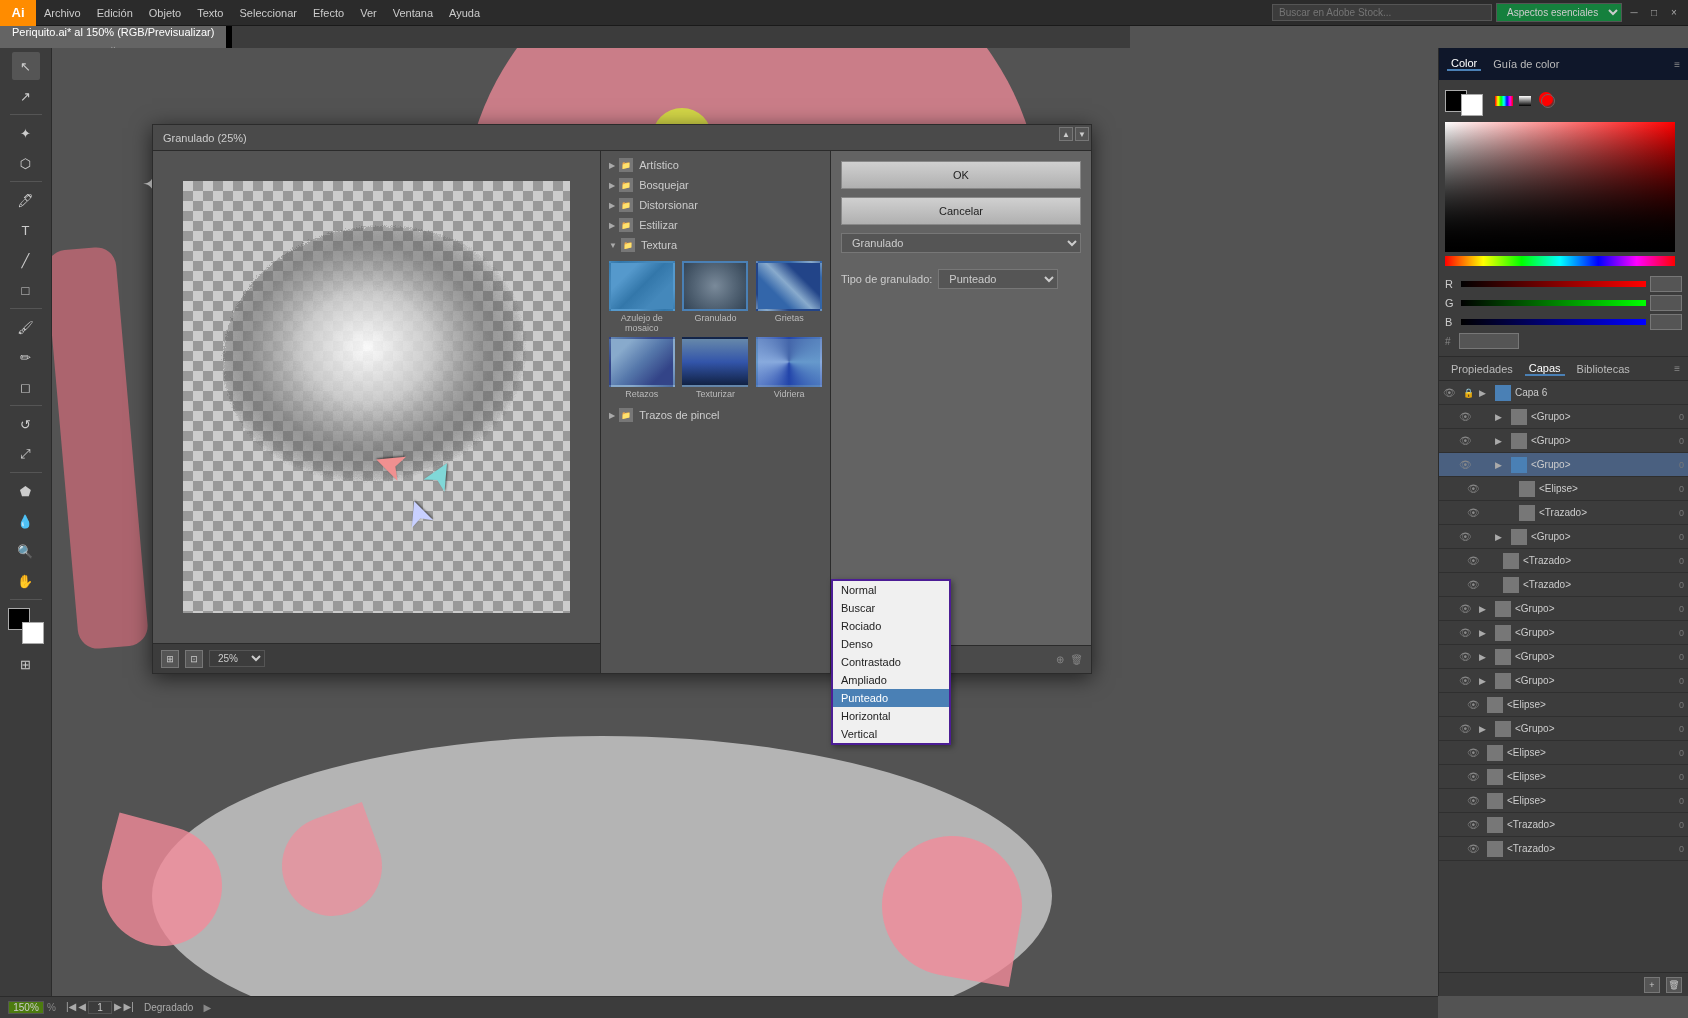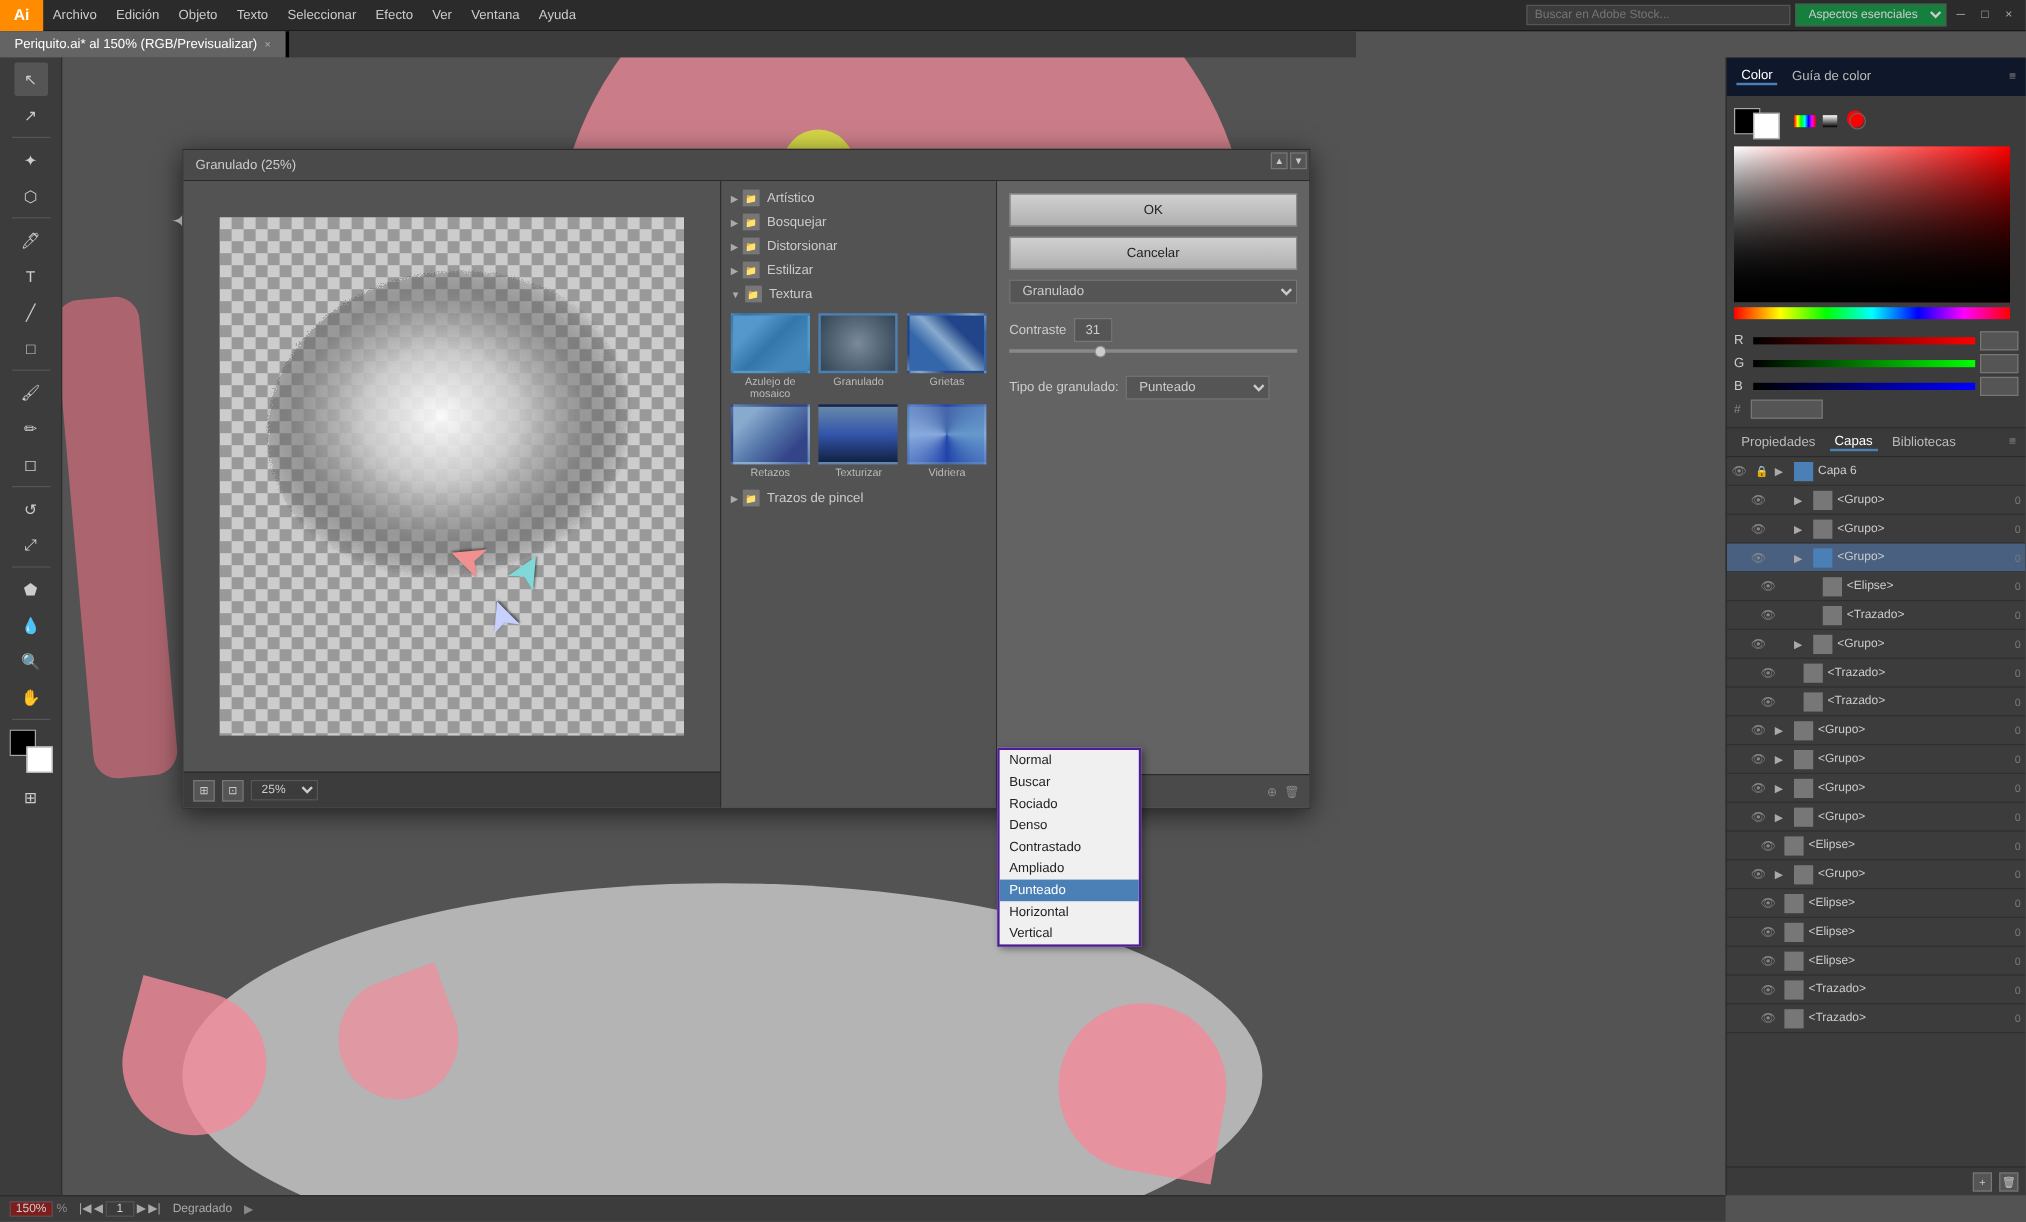--- a/index.html
+++ b/index.html
@@ -15,21 +15,21 @@
     #top-right-controls { margin-left: auto; display: flex; align-items: center; gap: 4px; padding-right: 6px; }
     #workspace-selector { background: #15803d; border: 1px solid #555; color: #ccc; font-size: 10px; padding: 2px 6px; cursor: pointer; }
     #search-stock { background: #3c3c3c; border: 1px solid #555; color: #888; font-size: 10px; padding: 2px 80px 2px 6px; }
     .win-btn { width: 16px; height: 16px; display: flex; align-items: center; justify-content: center; color: #aaa; font-size: 10px; cursor: pointer; }
 
     
     #tab-bar {
       position: absolute; top: 26px; left: 0; width: 1130px; height: 22px;
       background: #3c3c3c; display: flex; align-items: center;
     }
-    .tab { height: 22px; padding: 0 12px; display: flex; align-items: center; gap: 6px; background: #535353; border-right: 3px solid #000000; font-size: 11px; color: #ccc; cursor: pointer; }
+    .tab { height: 22px; padding: 0 12px; display: flex; align-items: center; gap: 6px; background: #535353; border-right: 6px solid #000000; font-size: 11px; color: #ccc; cursor: pointer; flex-direction: column; }
     .tab.active { background: #646464; color: #fff; }
     .tab-close { font-size: 9px; color: #aaa; cursor: pointer; }
 
     
     #left-toolbar {
       position: absolute; top: 48px; left: 0; width: 52px; bottom: 22px;
       background: #3c3c3c; border-right: 1px solid #2b2b2b;
       display: flex; flex-direction: column; align-items: center; padding-top: 4px; gap: 2px;
     }
     .tool-btn { width: 28px; height: 28px; display: flex; align-items: center; justify-content: center; color: #ccc; font-size: 13px; cursor: pointer; border-radius: 2px; }
@@ -425,27 +425,20 @@
       <div id="controls-pane">
 
         <button class="ctrl-btn">OK</button>
         <button class="ctrl-btn">Cancelar</button>
 
         <select id="filter-name-selector">
           <option>Granulado</option>
         </select>
 
 
-        <div style="margin-top:4px;">
-          <div class="ctrl-row">
-            <span class="ctrl-label">Contraste</span>
-            <div class="ctrl-value">31</div>
-          </div>
-          <input type="range" class="ctrl-slider" min="0" max="100" value="31" style="">
-        </div>
 
         <div style="margin-top:8px;position:relative;">
           <div class="ctrl-row">
             <span class="tipo-label">Tipo de granulado:</span>
             <select id="tipo-selector">
               <option>Normal</option>
               <option>Suave</option>
               <option>Rociado</option>
               <option>Denso</option>
               <option>Contrastado</option>
@@ -684,21 +677,21 @@
     <div id="layers-footer">
       <span style="font-size:10px;color:#aaa;flex:1;margin-top:34px;">10 capas</span>
       <div class="layers-footer-btn">+</div>
       <div class="layers-footer-btn">🗑</div>
     </div>
   </div>
 </div>
 
 <div id="status-bar">
   <div class="status-zoom">
-    <input type="text" style="width: 36px; background: #7f1d1d; border: 1px solid rgb(85, 85, 85); color: rgb(204, 204, 204); font-size: 10px; text-align: center;" value="150%">
+    <input type="text" style="width: 36px; background: #4d7c0f; border: 1px solid rgb(85, 85, 85); color: rgb(204, 204, 204); font-size: 10px; text-align: center;" value="150%">
     <span style="font-size:10px;color:#888;">%</span>
   </div>
   <div class="status-arrows">
     <span class="status-nav-btn">|◀</span>
     <span class="status-nav-btn">◀</span>
     <input type="text" style="width: 24px; background: rgb(60, 60, 60); border: 1px solid rgb(85, 85, 85); color: rgb(204, 204, 204); font-size: 10px; text-align: center;" value="1">
     <span class="status-nav-btn">▶</span>
     <span class="status-nav-btn">▶|</span>
   </div>
   <span class="status-info">Degradado</span>

